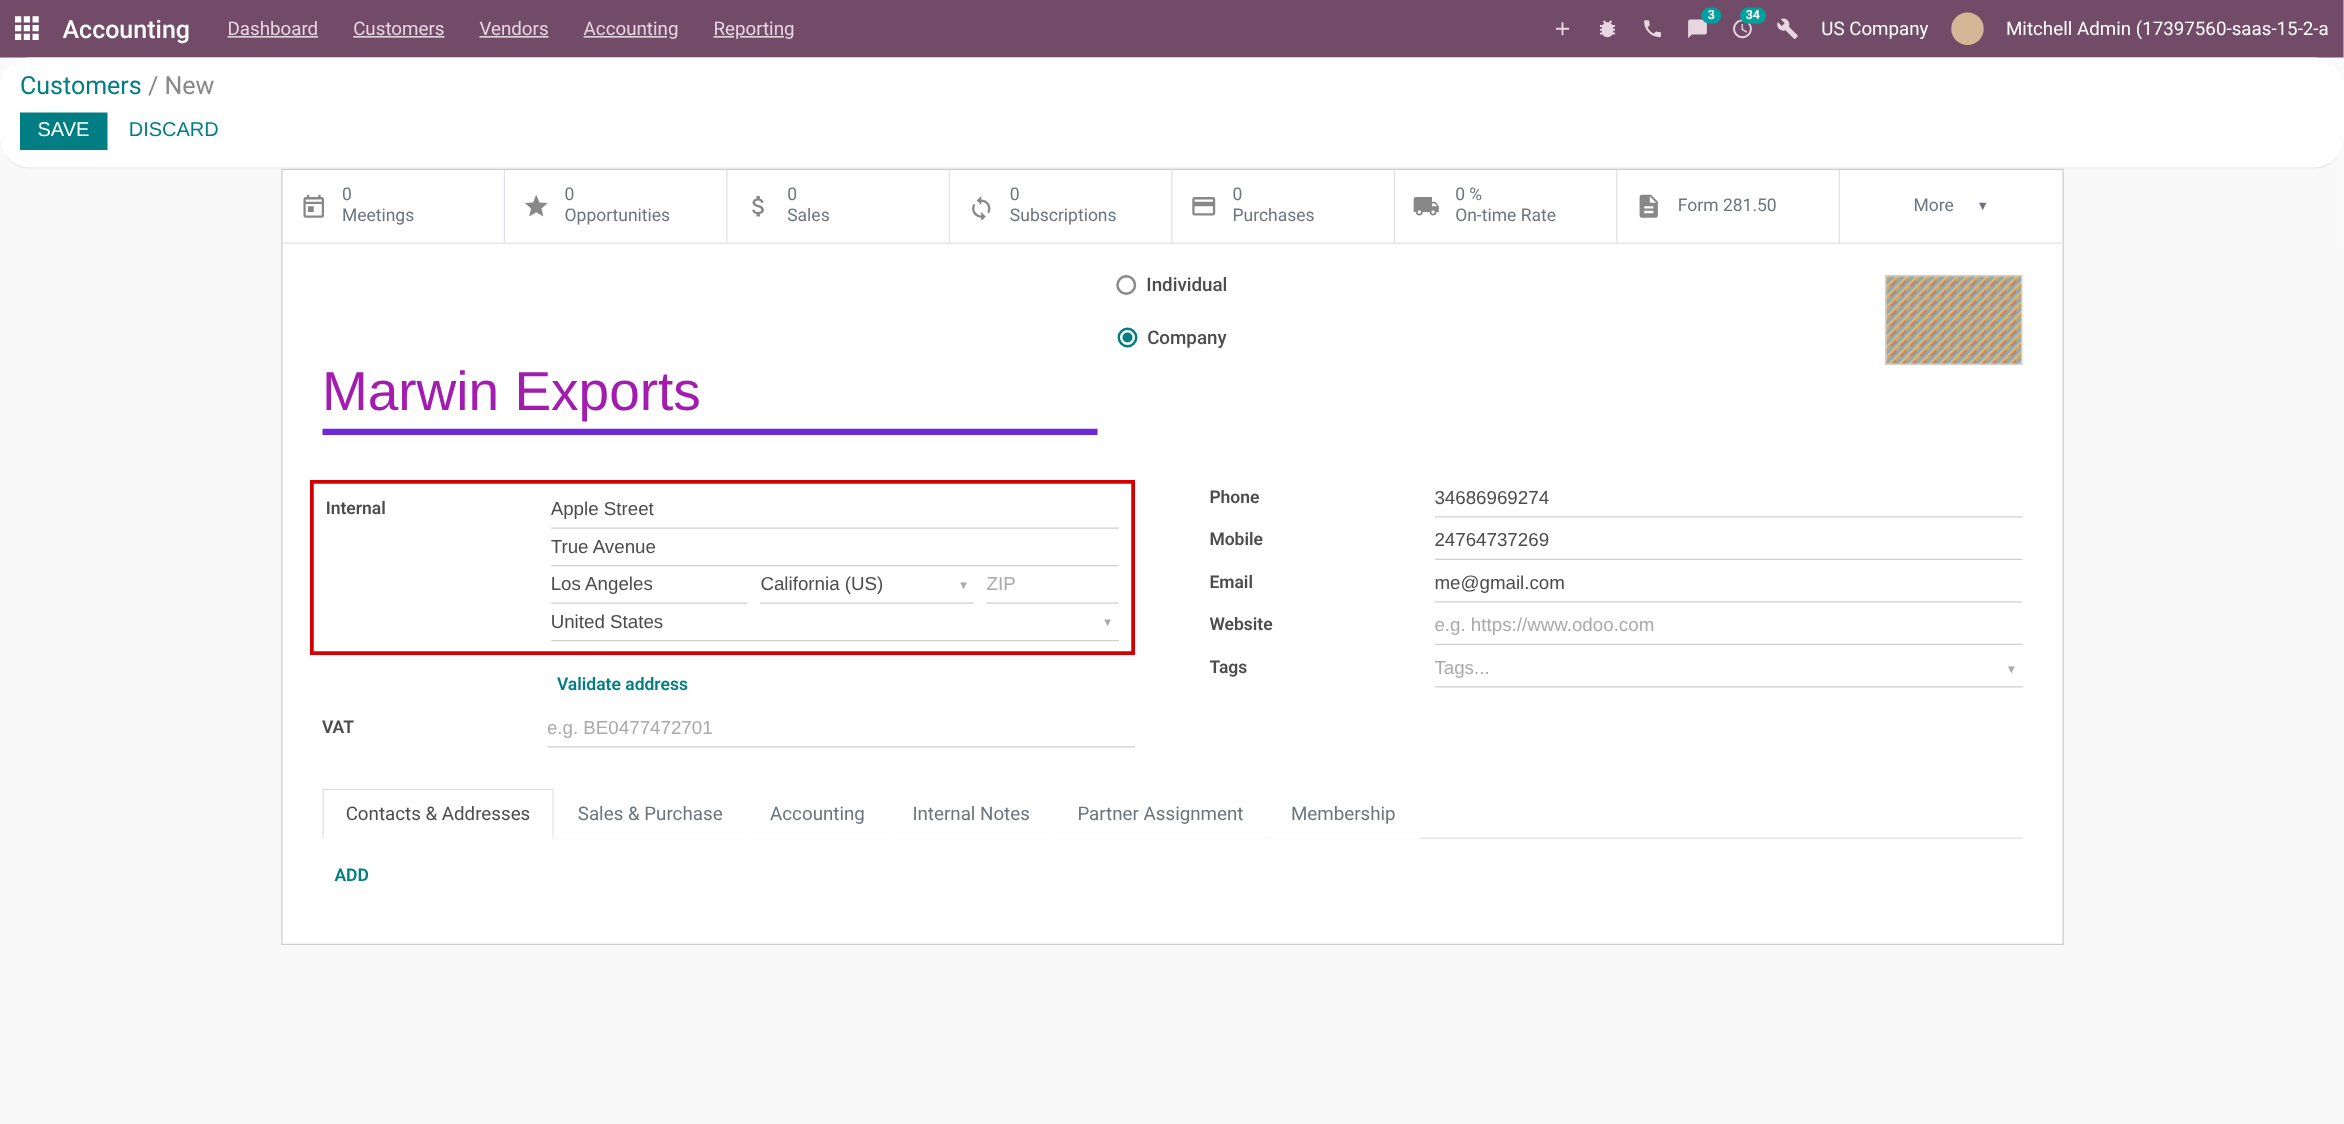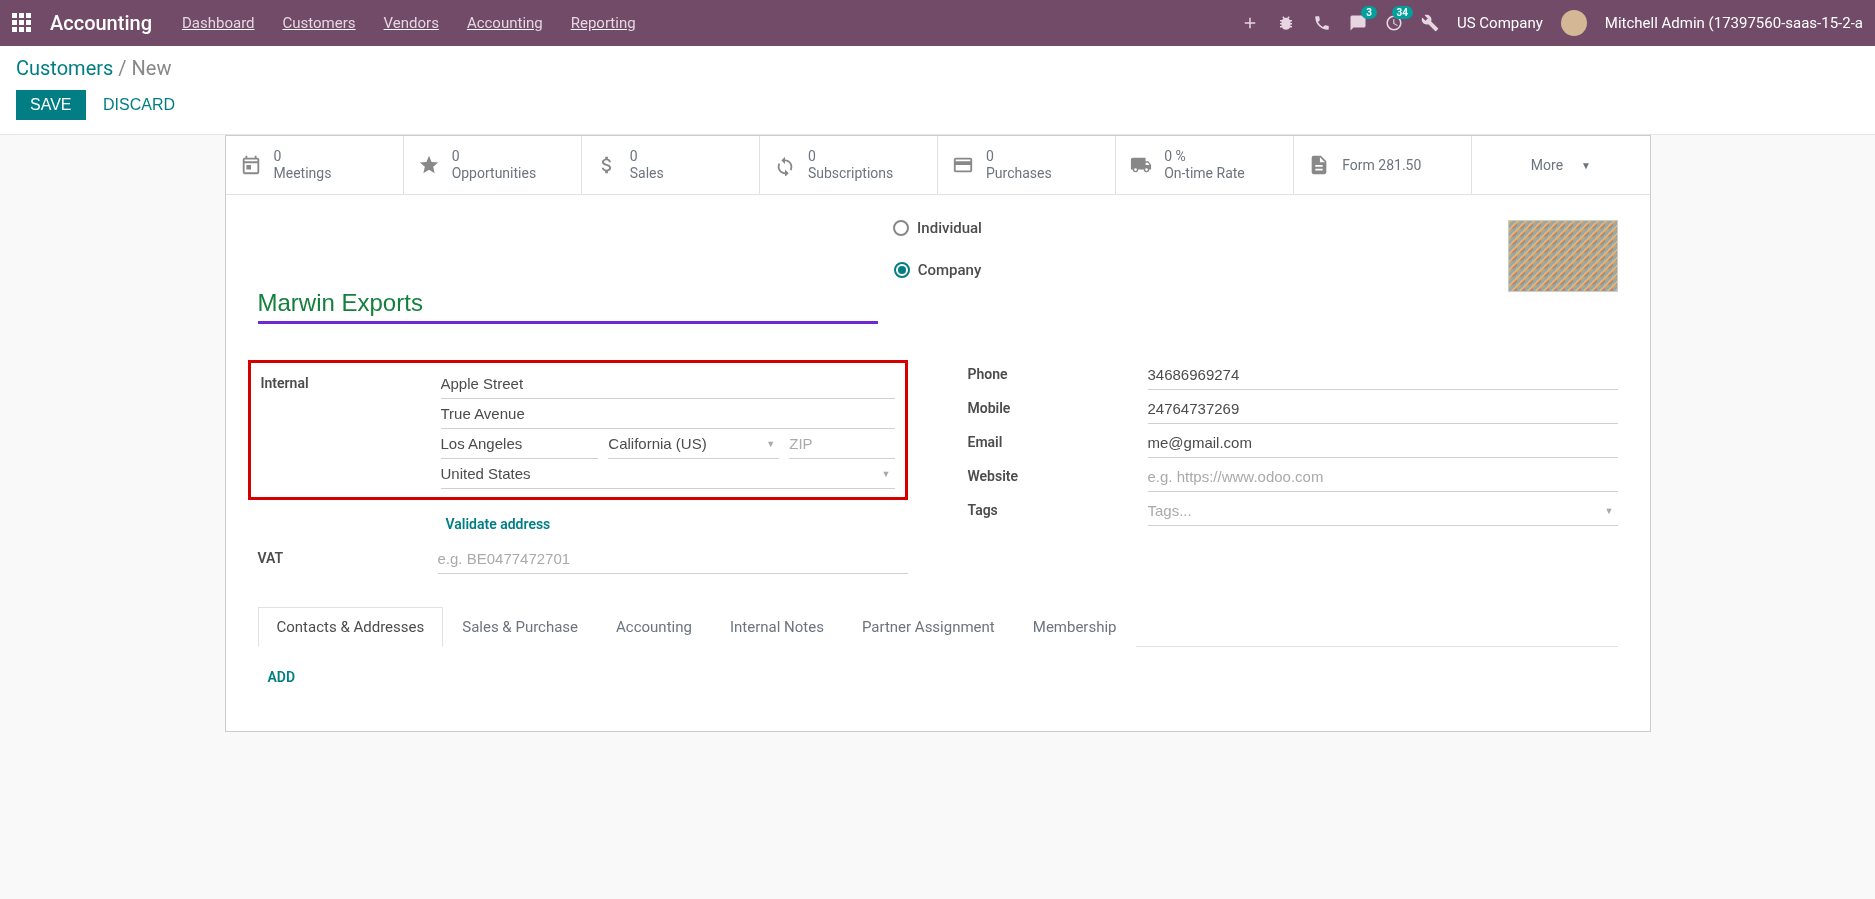--- a/index.html
+++ b/index.html
@@ -14,21 +14,21 @@
 .navbar .menu a { color: #e7d6e2; text-decoration: none; cursor: pointer; }
 .navbar .systray { margin-left: auto; display: flex; align-items: center; gap: 18px; }
 .navbar .sysicon { position: relative; color: #e7d6e2; cursor: pointer; display: flex; align-items: center; }
 .navbar .sysicon svg { width: 18px; height: 18px; fill: #e7d6e2; }
 .navbar .badge { position: absolute; top: -8px; right: -10px; background: #00a09d; color: #fff; font-size: 10px; font-weight: bold; border-radius: 8px; padding: 1px 5px; }
 .navbar .company { color: #fff; }
 .navbar .avatar { width: 26px; height: 26px; border-radius: 50%; background: #d4b896; display: inline-block; }
 .navbar .username { color: #fff; white-space: nowrap; }
 
 
-.control-panel { background: #fff; padding: 10px 16px 14px; border-bottom: 1px solid #e5e5e5; }
+.control-panel { background: #fff; padding: 10px 16px 14px; border-bottom: 1px solid #e5e5e5; border-radius: 24px; }
 .breadcrumb { font-size: 20px; margin-bottom: 10px; }
 .breadcrumb a { color: #017e84; text-decoration: none; cursor: pointer; }
 .breadcrumb .sep, .breadcrumb .cur { color: #888; }
 .btn { padding: 6px 14px; font-size: 16px; border: none; cursor: pointer; text-transform: uppercase; font-weight: 500; }
 .btn-primary { background: #017e84; color: #fff; }
 .btn-link { background: transparent; color: #017e84; }
 
 
 .form-sheet-bg { padding: 0 0 40px; }
 .form-sheet { max-width: 1426px; margin: 0 auto; background: #fff; border: 1px solid #ccc; position: relative; }
@@ -45,21 +45,21 @@
 .stat-button.more .caret { margin-left: 6px; font-size: 10px; }
 
 
 .sheet-body { padding: 24px 32px; }
 .type-row { display: flex; align-items: center; gap: 24px; margin-bottom: 6px; flex-direction: column; }
 .radio-opt { display: flex; align-items: center; gap: 8px; cursor: pointer; font-size: 15px; font-weight: 500; color: #4c4c4c; }
 .radio-opt .r { width: 16px; height: 16px; border-radius: 50%; border: 2px solid #888; display: inline-block; position: relative; }
 .radio-opt.sel .r { border-color: #017e84; }
 .radio-opt.sel .r::after { content: ''; position: absolute; width: 8px; height: 8px; background: #017e84; border-radius: 50%; top: 2px; left: 2px; }
 
-.name-input { font-size: 24px; border: none; border-bottom: 3px solid #6d28d9; width: 620px; padding: 4px 0; outline: none; color: #15803d; background: transparent; }
+.name-input { font-size: 44px; border: none; border-bottom: 5px solid #6d28d9; width: 620px; padding: 4px 0; outline: none; color: #a21caf; background: transparent; }
 
 .thumb { position: absolute; right: 32px; top: 84px; width: 110px; height: 72px; border: 1px solid #ccc; background: linear-gradient(135deg,#e8c078 0%,#d4a860 15%,#7ea8c4 40%,#e8c078 55%,#d47850 70%,#7ea8c4 85%,#e8c078 100%); background-size: 8px 8px; cursor: pointer; }
 
 .form-grid { display: flex; gap: 60px; margin-top: 36px; }
 .form-col { flex: 1; }
 .form-row { display: flex; margin-bottom: 0; min-height: 34px; align-items: flex-start; }
 .form-label { width: 180px; font-weight: 600; color: #4c4c4c; padding-top: 6px; font-size: 14px; }
 .form-field { flex: 1; }
 .field-input { width: 100%; border: none; border-bottom: 1px solid #d0d0d0; padding: 6px 0; font-size: 15px; outline: none; color: #4c4c4c; background: transparent; }
 .field-input::placeholder { color: #aaa; }

